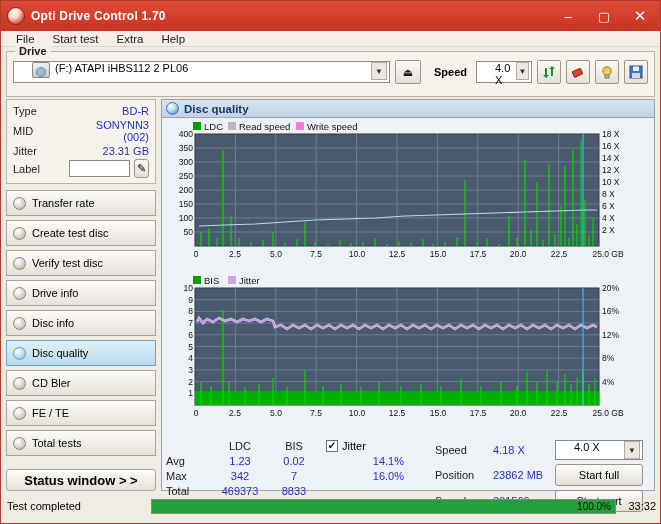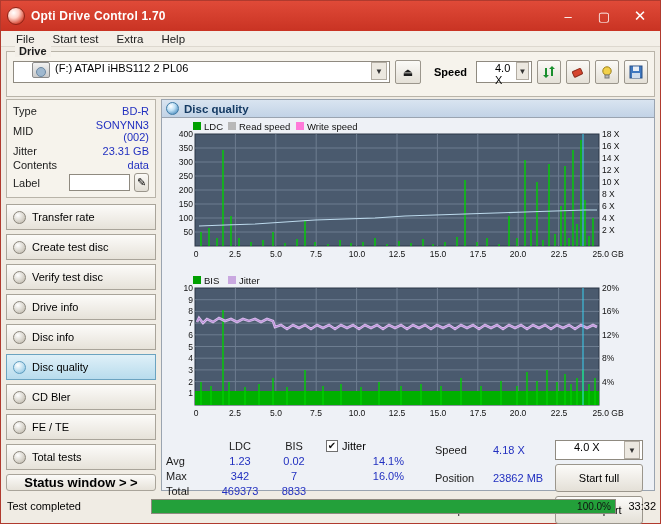--- a/index.html
+++ b/index.html
@@ -156,21 +156,21 @@
     width: 12px; height: 12px; background:#fff; border:1px solid #6f6f6f;
     display:flex; align-items:center; justify-content:center; font-size: 10px; color:#111;
     line-height: 1;
   }
   .jitv { color:#2230c0; text-align:right; display:block;}
   .rcol { margin-left: auto; width: 215px; }
   .rrow { display:flex; align-items:center; gap: 6px; margin-bottom: 4px;}
   .rk { width: 52px; color:#1b1b1b;}
   .rv { width: 56px; color:#2230c0;}
   .bigbtn {
-    height: 28px; min-width: 88px; border:1px solid #9b968c; border-radius: 3px;
+    height: 22px; min-width: 88px; border:1px solid #9b968c; border-radius: 3px;
     background: linear-gradient(#fcfbf9,#e4e0d7); display:flex; align-items:center; justify-content:center;
     font-size: 11px;
   }
   
   .statusbar {
     height: 32px; display:flex; align-items:center; gap: 4px; padding: 0 4px 2px 6px;
     font-size: 11px;
   }
   .progress {
     flex: 1; height: 15px; border: 1px solid #8f8a80; background:#fef9c3; position: relative;
@@ -253,24 +253,20 @@
             <td class="k">Type</td>
             <td class="v">BD-R</td>
           </tr>
           <tr>
             <td class="k">MID</td>
             <td class="v">SONYNN3 (002)</td>
           </tr>
           <tr>
             <td class="k">Jitter</td>
             <td class="v">23.31 GB</td>
-          </tr>
-          <tr>
-            <td class="k">Contents</td>
-            <td class="v">data</td>
           </tr>
           <tr>
             <td class="k">Label</td>
             <td colspan="1">
               <div style="display:flex;align-items:center;gap:4px;">
                 <input class="labelinput" type="text" value="" style="">
                 <span class="labelbtn">✎</span>
               </div>
             </td>
           </tr>

